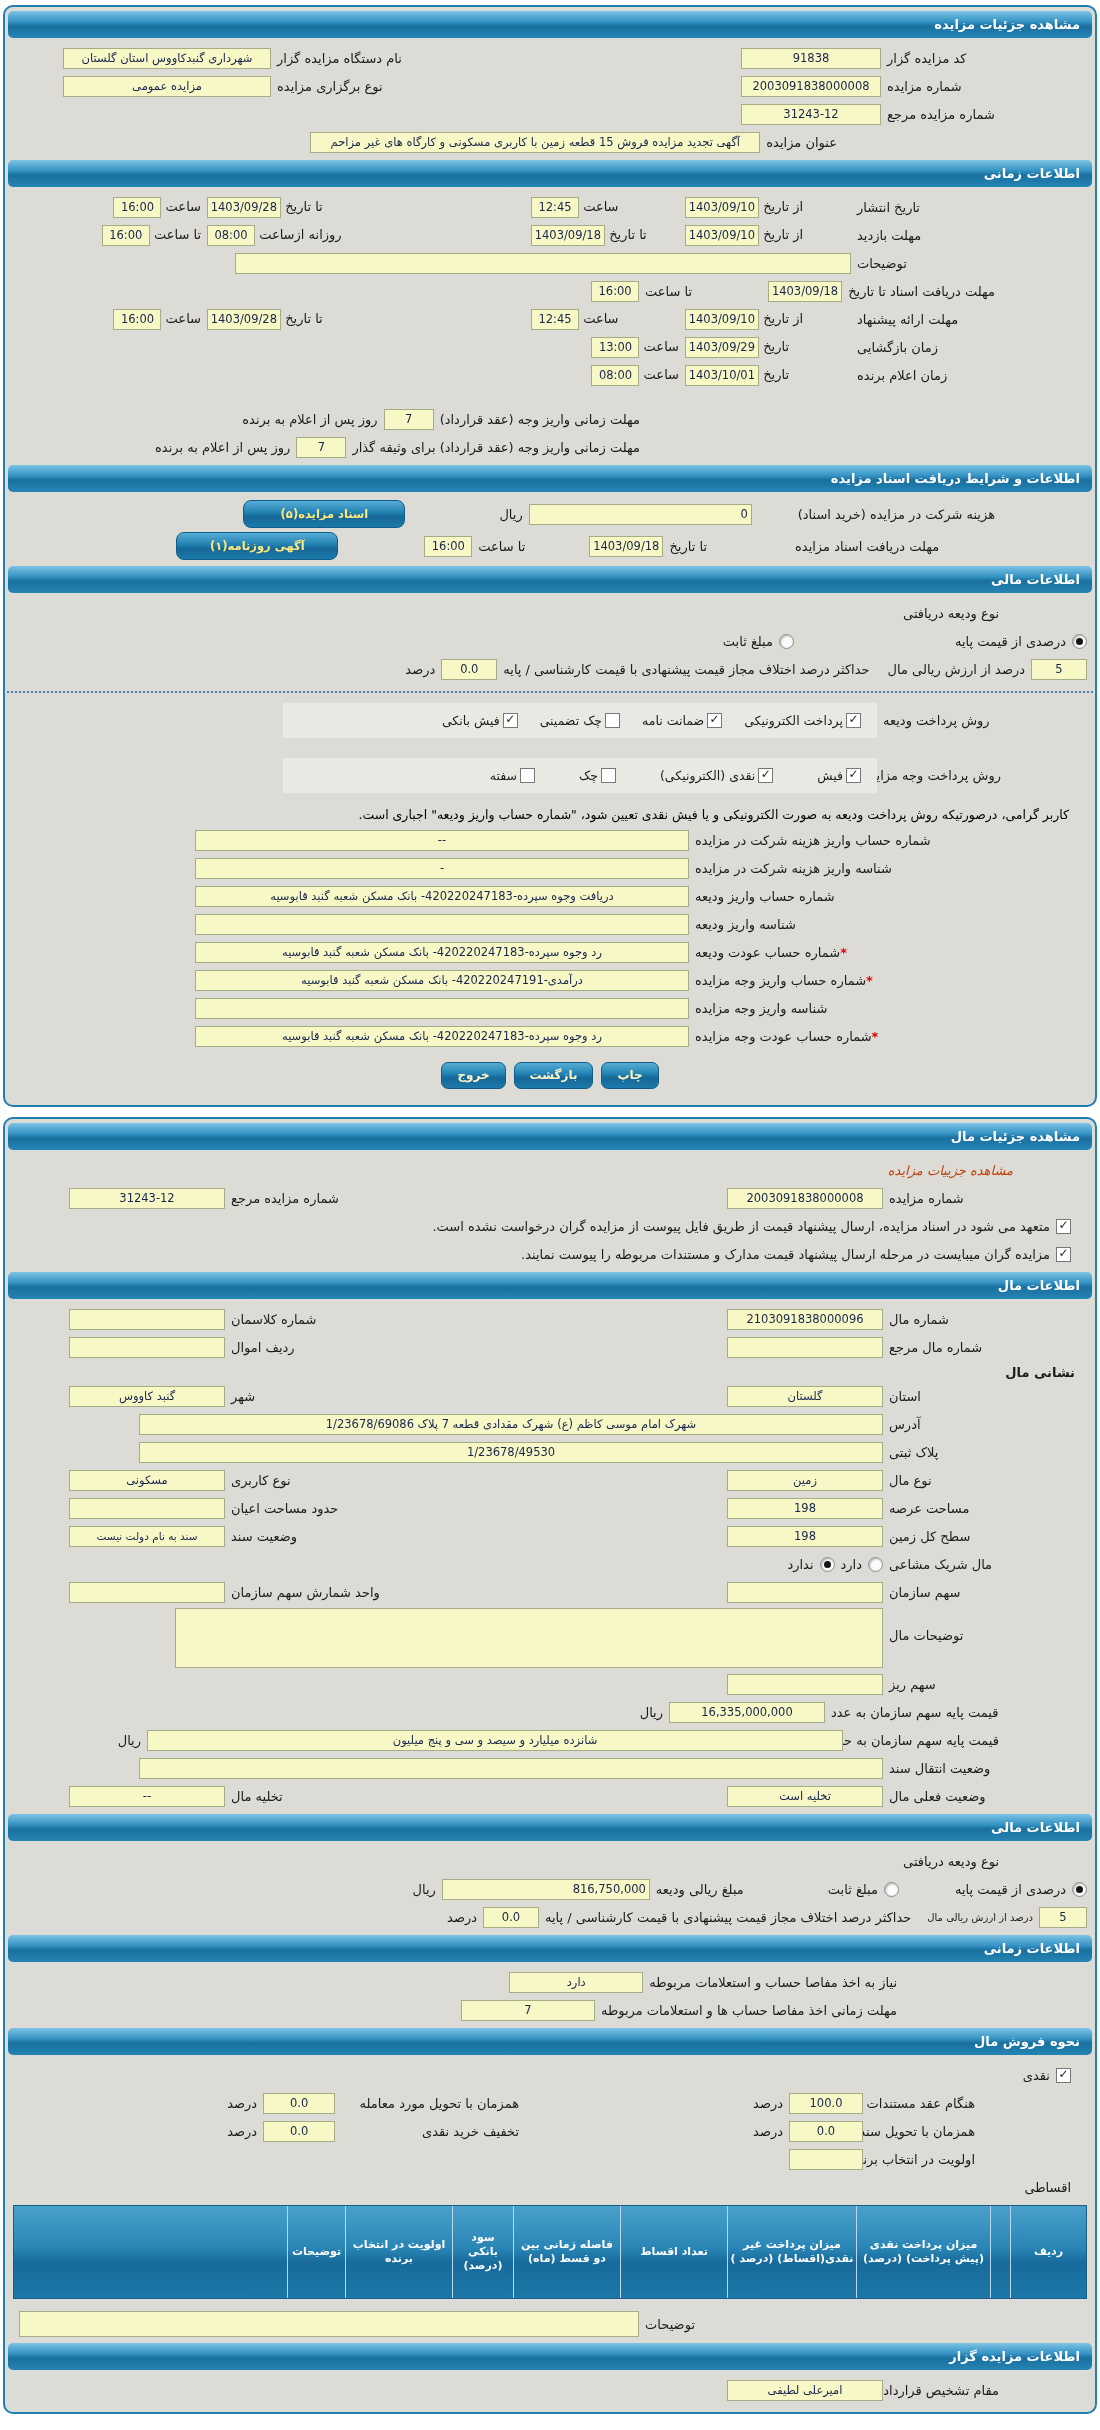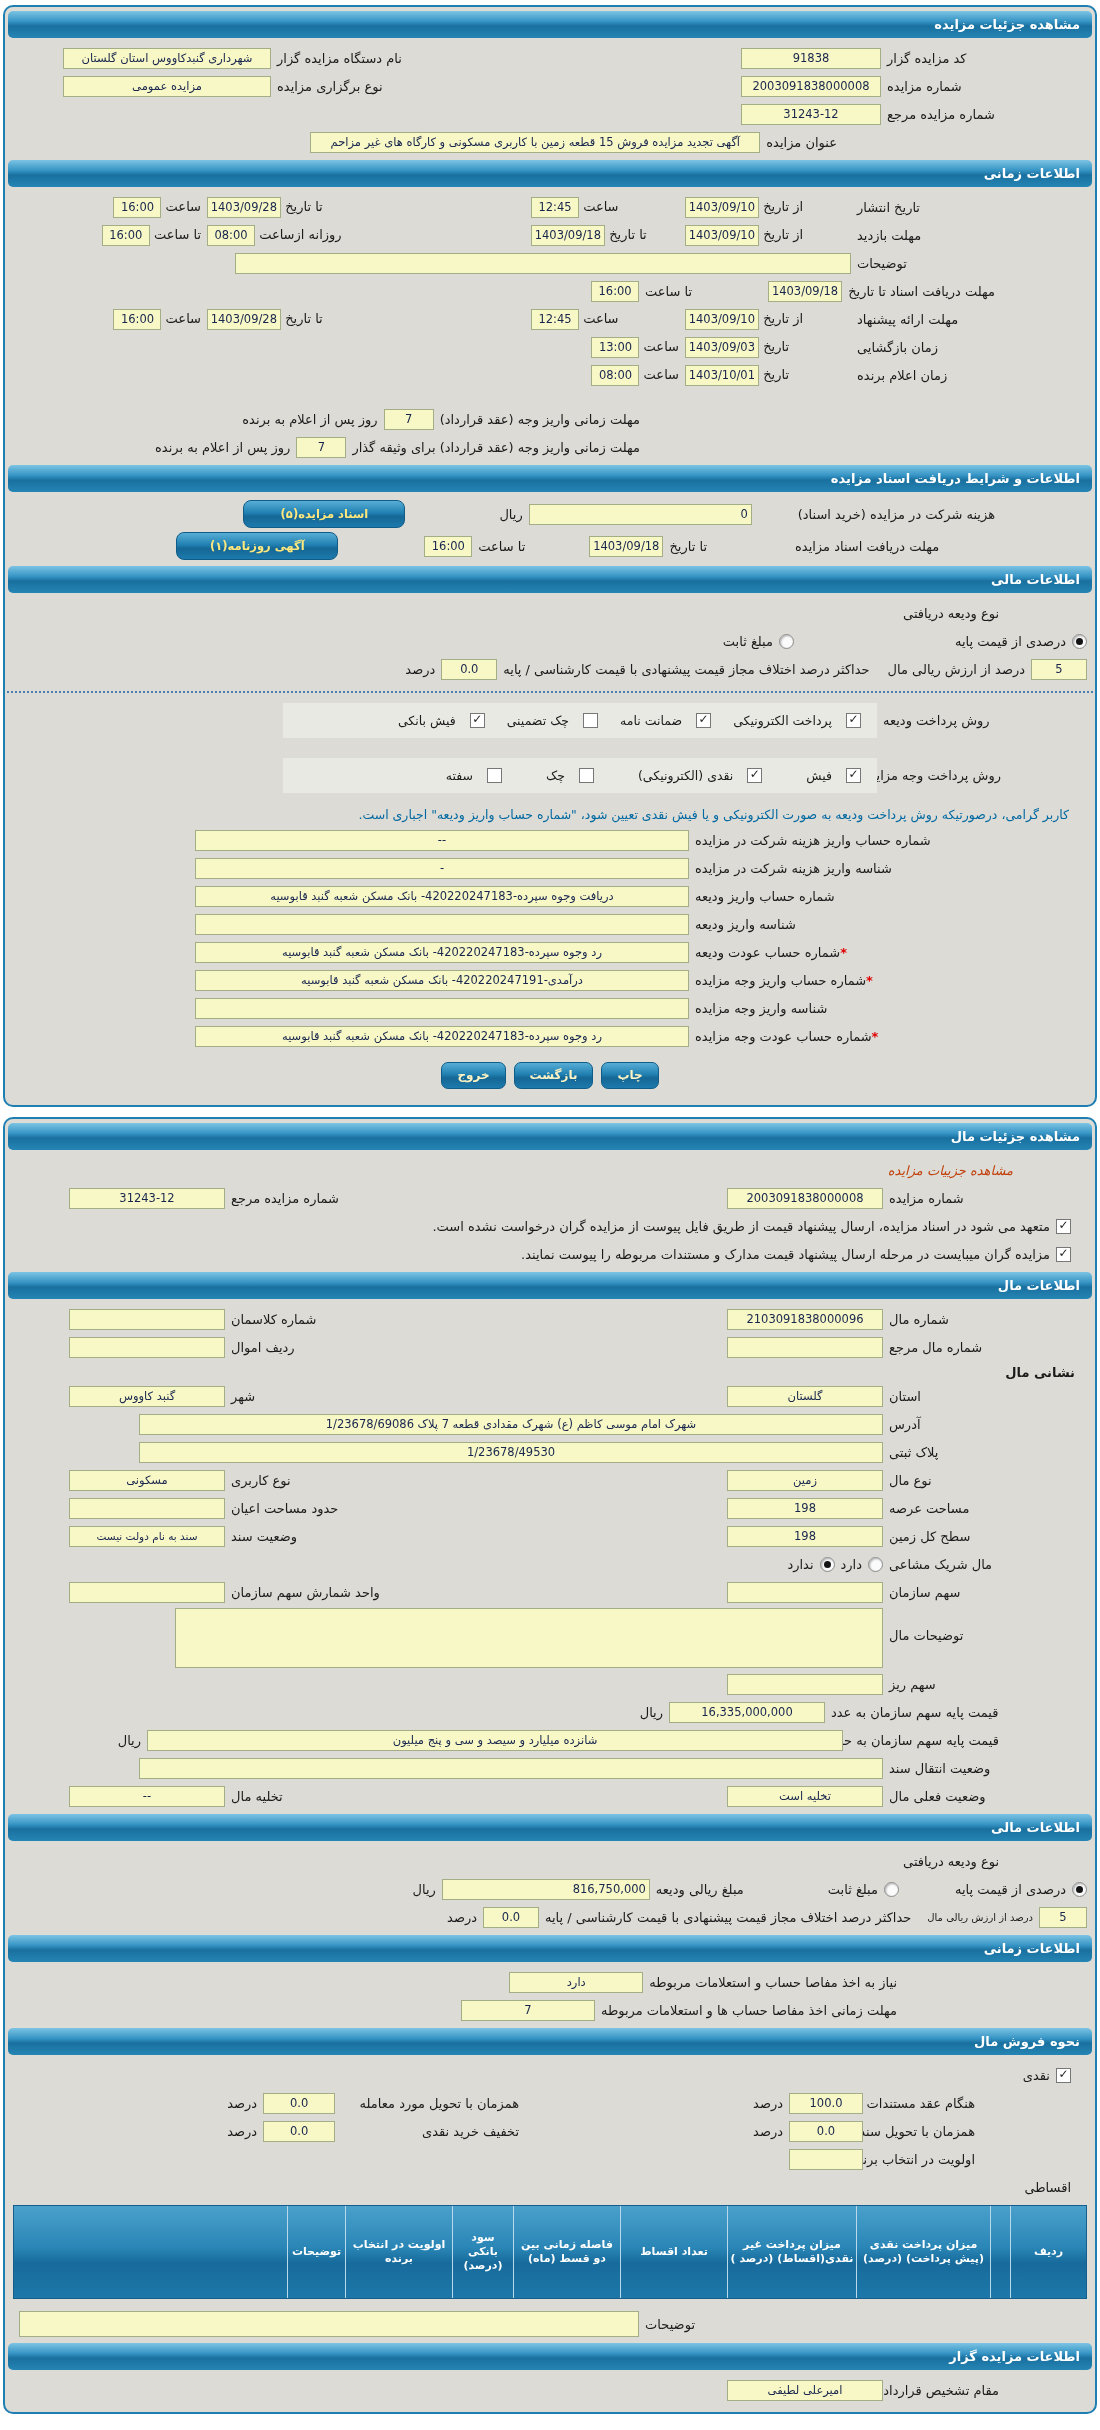--- a/index.html
+++ b/index.html
@@ -18,23 +18,23 @@
        color:#fdf3c4;border:1px solid #0f5c88;border-radius:7px;padding:5px 15px 6px;font-size:12px;font-weight:bold;cursor:pointer;}
   .docbtn{width:152px;text-align:center;color:#ffe87d;border-radius:8px;padding:6px 4px;font-size:11.5px;}
   .btnrow{display:flex;justify-content:center;gap:8px;padding:12px 0 8px;}
   .cb{display:inline-block;width:13px;height:13px;background:#fff;border:1px solid #777;position:relative;flex:none;vertical-align:-2px;}
   .cb.on::after{content:"✓";position:absolute;top:-2px;left:0;right:0;text-align:center;font-size:12px;font-weight:bold;color:#222;line-height:15px;}
   .rd{display:inline-block;width:13px;height:13px;border-radius:50%;background:#fbfbfb;border:1px solid #8a8a8a;
       box-shadow:inset 1px 1px 2px rgba(0,0,0,.3);position:relative;flex:none;vertical-align:-2px;}
   .rd.on::after{content:"";position:absolute;inset:3px;background:#141414;border-radius:50%;}
   .req::before{content:"*";color:#e00000;font-weight:bold;}
   .greybox{background:#e9e9e4;display:flex;align-items:center;width:562px;padding:10px 16px;font-size:12.5px;gap:22px;}
-  .cbitem{display:flex;align-items:center;gap:14px;white-space:nowrap;}
+  .cbitem{display:flex;align-items:center;gap:3px;white-space:nowrap;}
   .dotline{border-top:2px dotted #4a7fb5;margin:8px 2px;}
-  .notice{font-size:12.5px;color:#0369a1;padding:6px 26px 4px;white-space:nowrap;}
+  .notice{font-size:12.5px;color:#000000;padding:6px 26px 4px;white-space:nowrap;}
   .link{color:#c2410c;font-style:italic;font-size:13px;cursor:pointer;}
   .subhead{font-weight:bold;font-size:13px;padding:4px 20px 2px;}
   .small{font-size:10px;}
   .unit{font-size:13px;white-space:nowrap;}
   .tblhead{display:flex;margin:4px 8px 10px;border:1px solid #145f8e;background:linear-gradient(180deg,#4aa0cb 0%,#2a86b6 45%,#176b9c 62%,#1d78a9 100%);}
   .tc{color:#fff;font-size:11px;font-weight:bold;text-align:center;display:flex;align-items:center;justify-content:center;
       padding:4px 2px;border-left:1px solid #b9d8ea;min-height:92px;box-sizing:border-box;white-space:normal;line-height:1.3;}
   .tc:last-child{border-left:none;}.gap16{height:16px;}
 </style>
 </head>
@@ -94,21 +94,21 @@
     </div>
     <div class="row" style="padding-right:100px">
       <span class="lbl lw" style="width:138px">مهلت ارائه پیشنهاد</span>
       <span style="width:166px" class="lw"><span class="lbl">از تاریخ</span> <span class="fld" style="width:66px">1403/09/10</span></span>
       <span style="width:148px" class="lw"><span class="lbl">ساعت</span> <span class="fld" style="width:40px">12:45</span></span>
       <span style="width:318px" class="lw"><span class="lbl">تا تاریخ</span> <span class="fld" style="width:66px">1403/09/28</span></span>
       <span class="lw"><span class="lbl">ساعت</span> <span class="fld" style="width:40px">16:00</span></span>
     </div>
     <div class="row" style="padding-right:100px">
       <span class="lbl lw" style="width:138px">زمان بازگشایی</span>
-      <span style="width:166px" class="lw"><span class="lbl">تاریخ</span> <span class="fld" style="width:66px">1403/09/03</span></span>
+      <span style="width:166px" class="lw"><span class="lbl">تاریخ</span> <span class="fld" style="width:66px">1403/09/29</span></span>
       <span class="lw"><span class="lbl">ساعت</span> <span class="fld" style="width:40px">13:00</span></span>
     </div>
     <div class="row" style="padding-right:100px">
       <span class="lbl lw" style="width:138px">زمان اعلام برنده</span>
       <span style="width:166px" class="lw"><span class="lbl">تاریخ</span> <span class="fld" style="width:66px">1403/10/01</span></span>
       <span class="lw"><span class="lbl">ساعت</span> <span class="fld" style="width:40px">08:00</span></span>
     </div>
     <div class="gap16"></div>
     <div class="row" style="padding-right:455px">
       <span class="lbl">مهلت زمانی واریز وجه (عقد قرارداد)</span>

